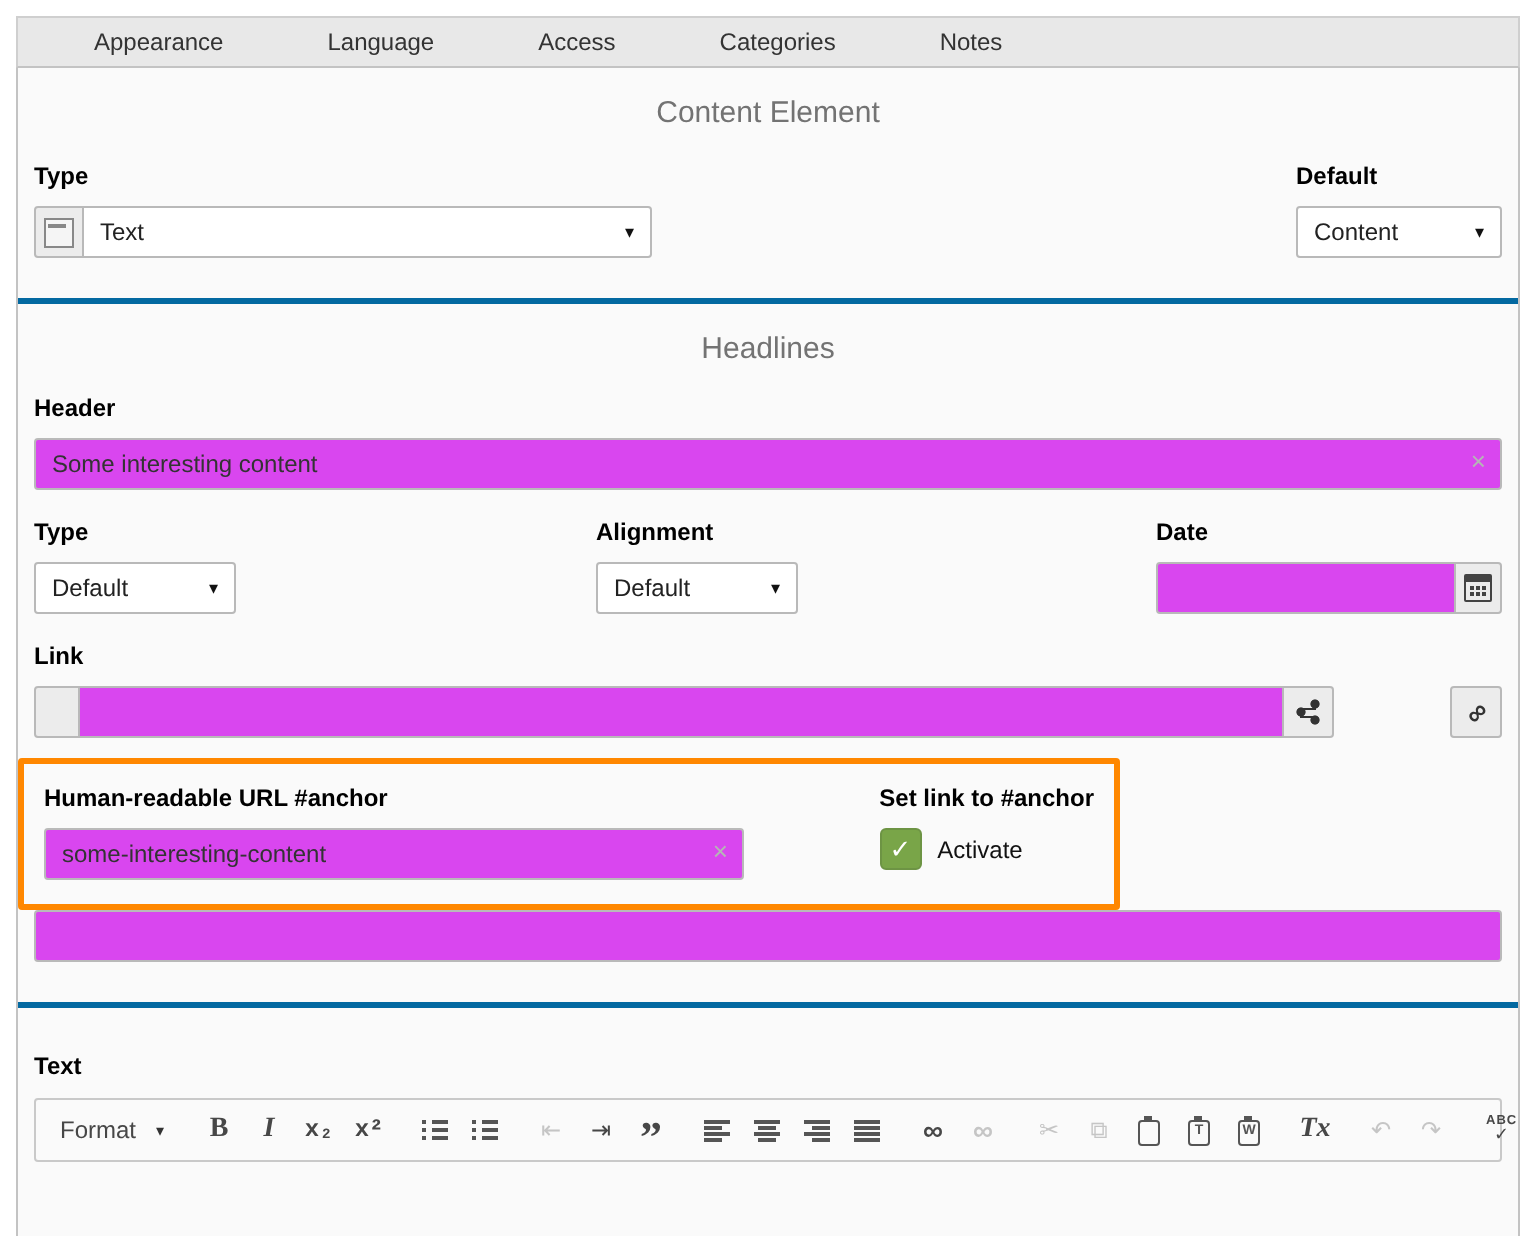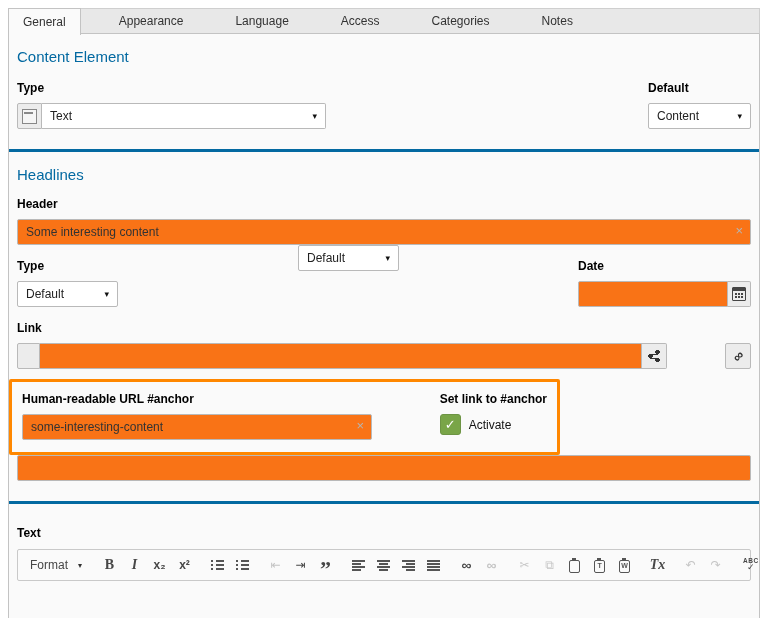--- a/index.html
+++ b/index.html
@@ -7,25 +7,25 @@
        font-family:"Liberation Sans",sans-serif;color:#1a1a1a;}
   .wrap{margin:8px 8px 0 8px;}
   
   .tabbar{display:flex;background:#e8e8e8;border:1px solid #cfcfcf;border-bottom:1px solid #c3c3c3;height:24px;position:relative;z-index:2;}
   .tab{font-size:12px;color:#333;padding:0 14px;display:flex;align-items:center;cursor:default;margin-left:24px;}
   .tab.active{background:#fafafa;border:1px solid #c3c3c3;border-bottom:none;margin:-1px 0 -1px -1px;height:26px;}
   
   .panel{background:#fafafa;border:1px solid #c3c3c3;border-top:none;position:relative;z-index:1;min-height:600px;}
   .section{padding:12px 8px 20px 8px;}
   .section + .section{border-top:3px solid #0369a1;}
-  h2{font-size:15px;font-weight:400;margin:2px 0 2px 0;color:#0369a1;}
+  h2{font-size:15px;font-weight:400;margin:2px 0 2px 0;color:#737373;text-align:center;}
   .lbl{font-size:12px;font-weight:700;margin:14px 0 8px 0;color:#000;}
   .lbl.first{margin-top:10px;}
   
-  .ipt{box-sizing:border-box;height:26px;border:1px solid #b9b9b9;border-radius:2px;background:#f97316;
+  .ipt{box-sizing:border-box;height:26px;border:1px solid #b9b9b9;border-radius:2px;background:#d946ef;
        font-family:"Liberation Sans",sans-serif;font-size:12px;color:#333;padding:0 22px 0 8px;width:100%;outline:none;}
   .iptwrap{position:relative;}
   .clear-x{position:absolute;right:8px;top:5px;font-size:13px;color:#b5b5b5;cursor:pointer;line-height:14px;}
   .sel{box-sizing:border-box;height:26px;border:1px solid #b9b9b9;border-radius:2px;background:#fff;
        display:inline-flex;align-items:center;justify-content:space-between;font-size:12px;color:#222;padding:0 8px;cursor:default;}
   .sel .caret{font-size:9px;color:#111;margin-left:10px;}
   .row{display:flex;justify-content:space-between;}
   .group{display:flex;}
   .addon{box-sizing:border-box;width:25px;height:26px;background:#ececec;border:1px solid #b9b9b9;border-radius:2px 0 0 2px;
          display:flex;align-items:center;justify-content:center;}
@@ -75,37 +75,36 @@
   .ic-clip::before{content:"";position:absolute;top:-3px;left:2px;width:4px;height:2px;background:#555;}
   .clip-sub{font-size:7px;font-weight:bold;color:#555;line-height:8px;}
   
   .rte{border:1px solid #c9c9c9;border-radius:2px;background:#fafafa;margin-top:9px;padding:4px 5px;}
   .tb-row{display:flex;align-items:center;}
   .tb-btn{min-width:23px;height:22px;display:inline-flex;align-items:center;justify-content:center;margin:0 1px;color:#474747;cursor:pointer;}
   .tb-btn.disabled{color:#c5c5c5;}
   .tb-glyph{font-size:12px;line-height:22px;}
   .g-bold{font-family:"Liberation Serif",serif;font-weight:bold;font-size:14px;}
   .g-italic{font-family:"Liberation Serif",serif;font-style:italic;font-weight:bold;font-size:14px;}
-  .g-serif{font-family:Liberation Sans, sans-serif;font-weight:bold;font-size:12px;text-align:center;}
+  .g-serif{font-family:Liberation Mono, monospace;font-weight:bold;font-size:12px;text-align:center;}
   .g-quote{font-family:"Liberation Serif",serif;font-weight:bold;font-size:22px;line-height:8px;padding-top:8px;}
   .g-link{font-weight:bold;font-size:14px;}
   .tb-sep{width:1px;height:18px;background:#d5d5d5;margin:0 4px;}
   .tb-combo{display:inline-flex;align-items:center;height:22px;padding:0 7px;color:#474747;font-size:12px;cursor:pointer;}
   .combo-caret{font-size:8px;color:#333;margin-left:10px;}
   .spell-stack{display:flex;flex-direction:column;align-items:center;line-height:1;}
   .spell-abc{font-size:6.5px;font-weight:bold;letter-spacing:.5px;}
   .spell-check{font-size:9px;margin-top:-1px;}
 </style>
 </head>
 <body>
 
 <div class="wrap">
 
   <div class="tabbar">
-      <div class="tab active">General</div>
       <div class="tab">Appearance</div>
       <div class="tab">Language</div>
       <div class="tab">Access</div>
       <div class="tab">Categories</div>
       <div class="tab">Notes</div>
     </div>
 
   <div class="panel">
 
     <div class="section">
@@ -144,20 +143,21 @@
 
       <div class="row">
         <div style="width:254px;">
           <div class="lbl">Type</div>
           <div class="sel" style="width:101px;">
             <span>Default</span>
             <span class="caret">▾</span>
           </div>
         </div>
         <div style="width:253px;">
+          <div class="lbl">Alignment</div>
           <div class="sel" style="width:101px;">
             <span>Default</span>
             <span class="caret">▾</span>
           </div>
         </div>
         <div>
           <div class="lbl">Date</div>
           <div class="group" style="width:173px;">
             <input class="ipt" readonly="" style="padding-right: 8px; border-radius: 2px 0px 0px 2px;" value="">
             <span class="addon-r">

